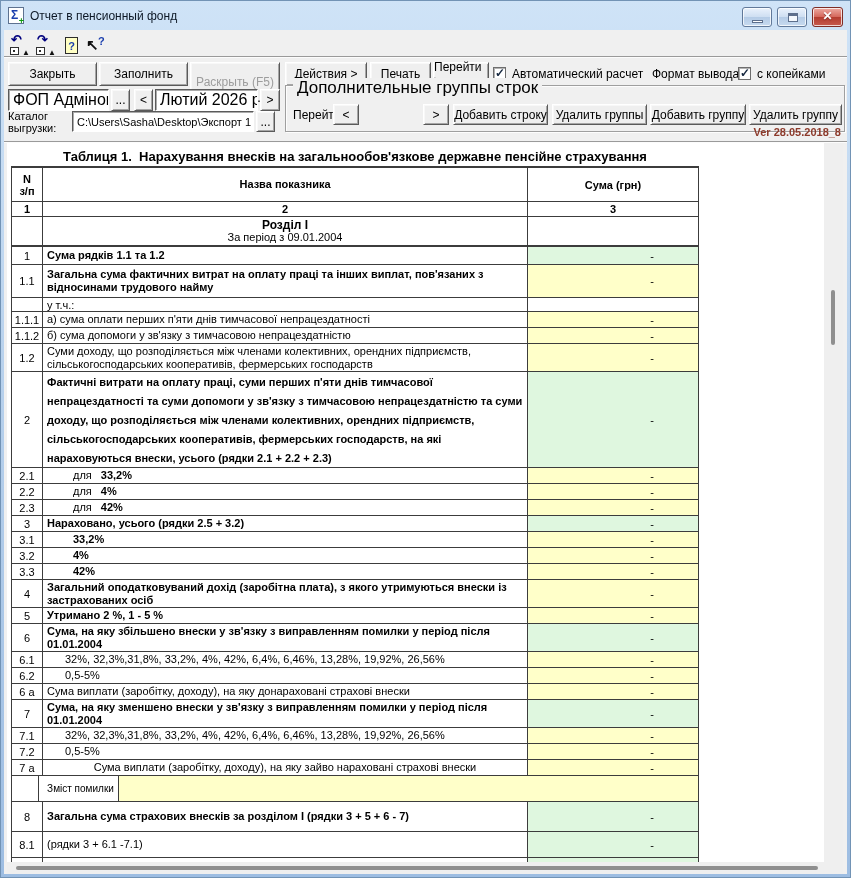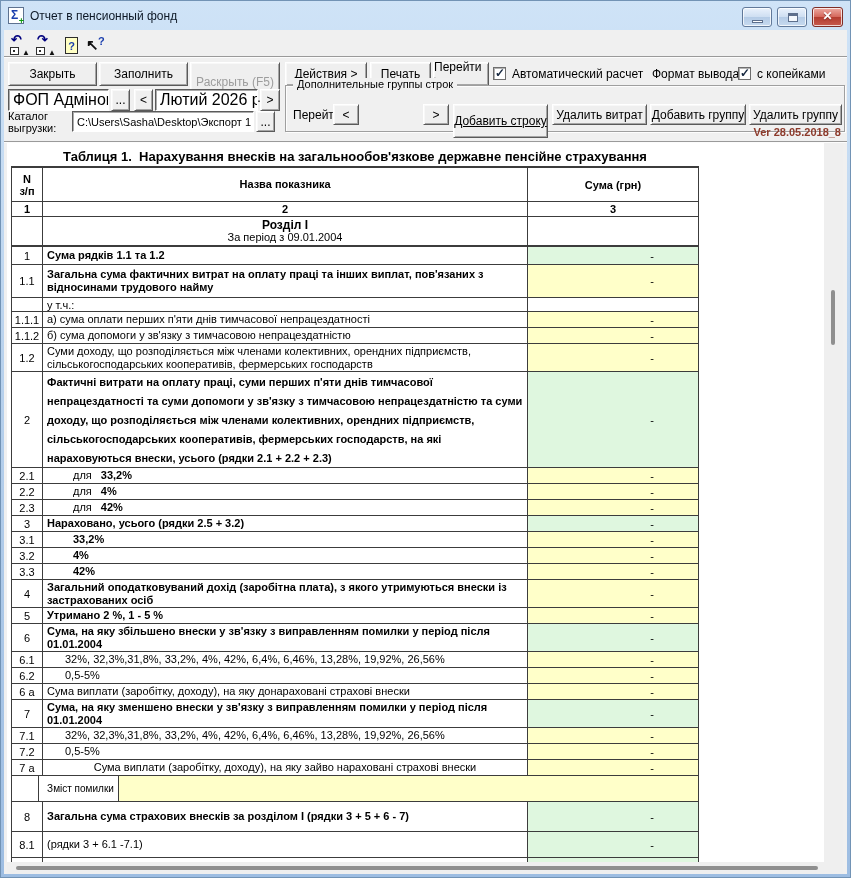--- a/index.html
+++ b/index.html
@@ -42,21 +42,21 @@
        box-shadow:inset 1px 1px 0 #f8f8f8, inset -1px -1px 0 #a6a6a6;
        font-size:12px;color:#000;display:flex;align-items:center;justify-content:center;cursor:default;}
   .btn.disabled{color:#9d9d9d;}
   .field{position:absolute;background:#fff;border:1px solid;border-color:#5a5a5a #ffffff #ffffff #5a5a5a;
        box-shadow:inset 1px 1px 0 #ababab;font-size:16px;color:#000;display:flex;align-items:center;
        padding:0 4px;white-space:nowrap;overflow:hidden;}
   .lbl{position:absolute;font-size:12px;color:#000;white-space:nowrap;}
   .cb{position:absolute;width:13px;height:13px;background:#fff;border:1px solid #6e6e6e;box-shadow:inset 1px 1px 0 #b2b2b2;}
   .cb.checked::before{content:"✓";position:absolute;left:1px;top:-2px;font-size:12px;font-weight:bold;color:#15273f;}
   .gbox{position:absolute;border:1px solid #9f9f9f;box-shadow:1px 1px 0 #fdfdfd, inset 1px 1px 0 #fdfdfd;}
-  .gbox .legend{position:absolute;top:-8px;left:7px;background:#f0f0f0;padding:0 4px;font-size:11px;color:#000;white-space:nowrap;}
+  .gbox .legend{position:absolute;top:-8px;left:7px;background:#f0f0f0;padding:0 4px;font-size:17px;color:#000;white-space:nowrap;}
   .version{position:absolute;right:10px;top:126px;font-size:11px;font-weight:bold;color:#8d3a2b;}
   
   .doc{left:7px;top:143px;width:817px;height:719px;background:#fff;overflow:hidden;}
   .doc-title{position:absolute;left:4px;top:6px;width:688px;text-align:center;font-size:13px;font-weight:bold;color:#000;white-space:pre;}
   .rtable{position:absolute;left:4px;top:23px;width:688px;border-top:2px solid #3c3c3c;}
   .trow{display:flex;border-bottom:1px solid #3c3c3c;background:#fff;}
   .trow.section{border-bottom-width:2px;}
   .c{overflow:hidden;display:flex;align-items:center;font-size:11px;color:#000;}
   .cnum{width:31px;border-left:1px solid #3c3c3c;justify-content:center;text-align:center;}
   .cname{width:485px;border-left:1px solid #3c3c3c;padding:1px 4px;line-height:13px;flex-wrap:wrap;display:block;display:flex;}
@@ -138,22 +138,22 @@
 
   <div class="lbl" style="left:8px;top:110px;width:58px;font-size:11px;line-height:12px;white-space:normal;">Каталог выгрузки:</div>
   <div class="field" style="left:72px;top:111px;width:182px;height:21px;font-size:11px;">C:\Users\Sasha\Desktop\Экспорт 1</div>
   <div class="btn" style="left:256px;top:111px;width:19px;height:21px;">...</div>
 
   <div class="gbox" style="left:285px;top:85px;width:560px;height:47px;">
     <span class="legend">Дополнительные группы строк</span>
     <div class="lbl" style="left:7px;top:22px;">Перейти</div>
     <div class="btn" style="left:47px;top:18px;width:26px;height:21px;">&lt;</div>
     <div class="btn" style="left:137px;top:18px;width:26px;height:21px;">&gt;</div>
-    <div class="btn" style="left:167px;top:18px;width:95px;height:34px;text-decoration:underline;">Добавить строку</div>
-    <div class="btn" style="left:266px;top:18px;width:95px;height:21px;">Удалить витрат</div>
+    <div class="btn" style="left:167px;top:18px;width:95px;height:21px;">Добавить строку</div>
+    <div class="btn" style="left:266px;top:18px;width:95px;height:21px;">Удалить группы</div>
     <div class="btn" style="left:364px;top:18px;width:96px;height:21px;">Добавить группу</div>
     <div class="btn" style="left:463px;top:18px;width:93px;height:21px;">Удалить группу</div>
   </div>
 
   <div class="version">Ver 28.05.2018_8</div>
   <div class="abs panel-sep1"></div>
   <div class="abs panel-sep2"></div>
 
   <div class="abs doc">
     <div class="doc-title">Таблиця 1.  Нарахування внесків на загальнообов'язкове державне пенсійне страхування</div>

